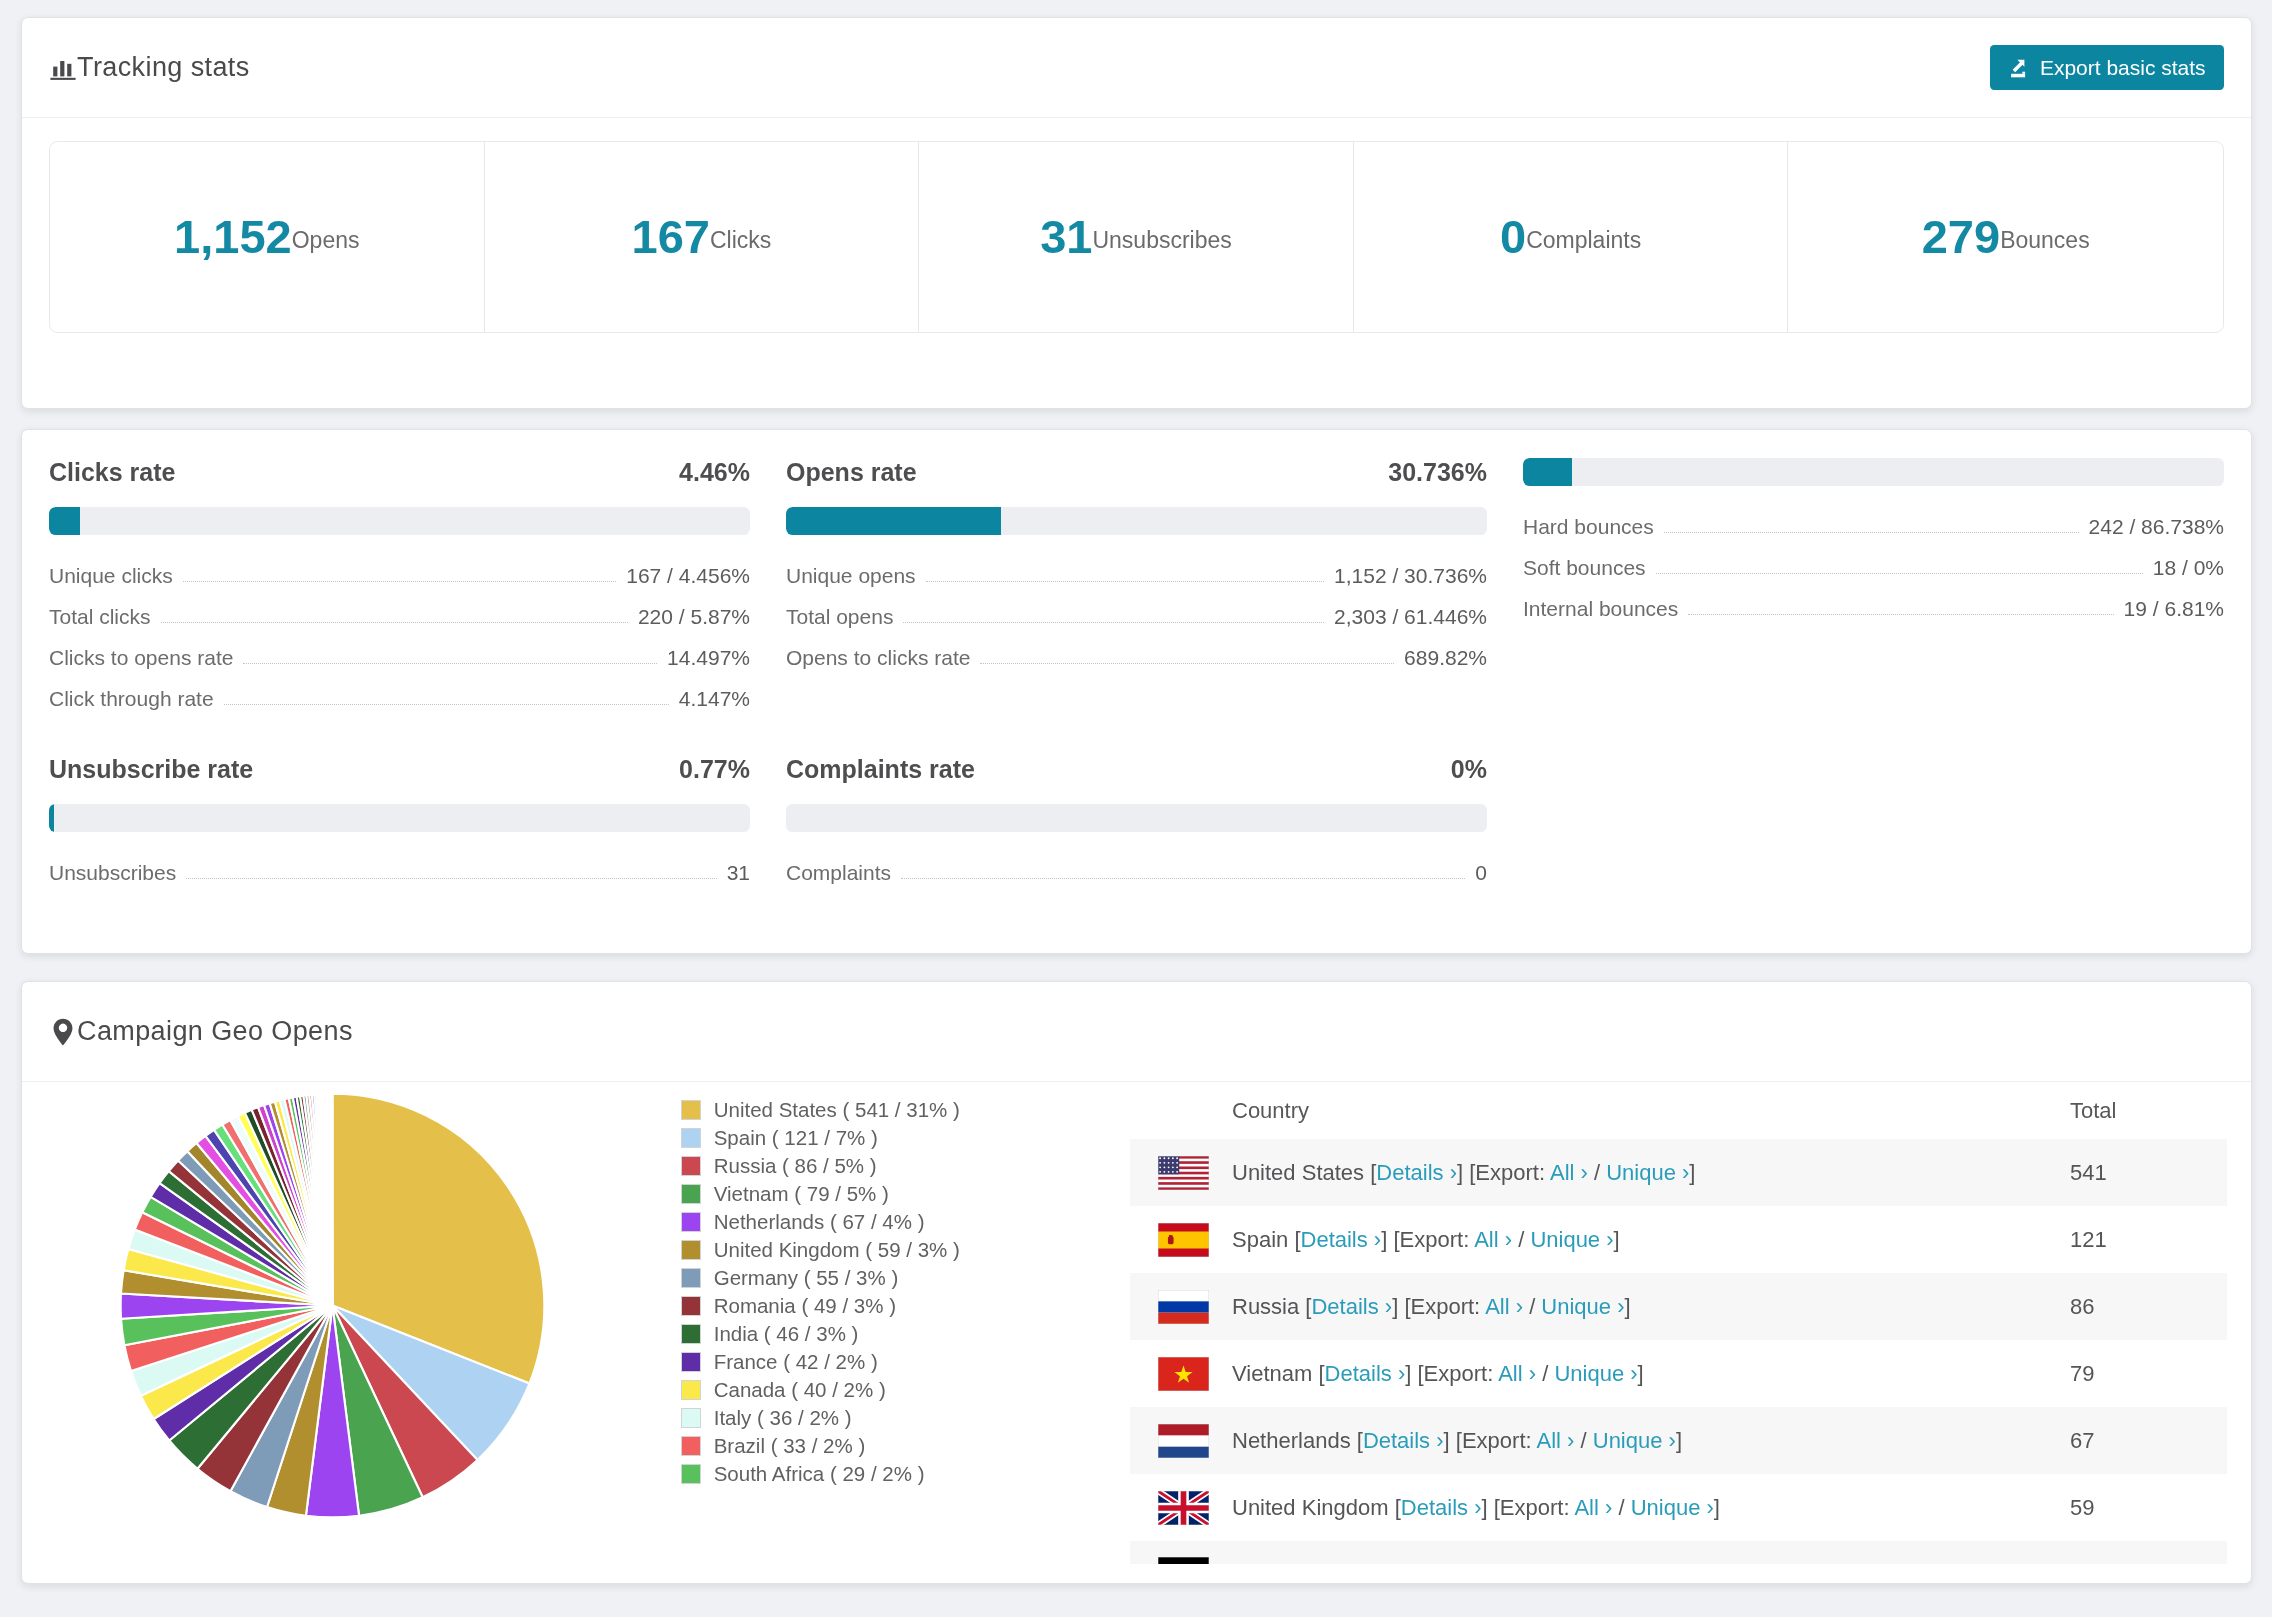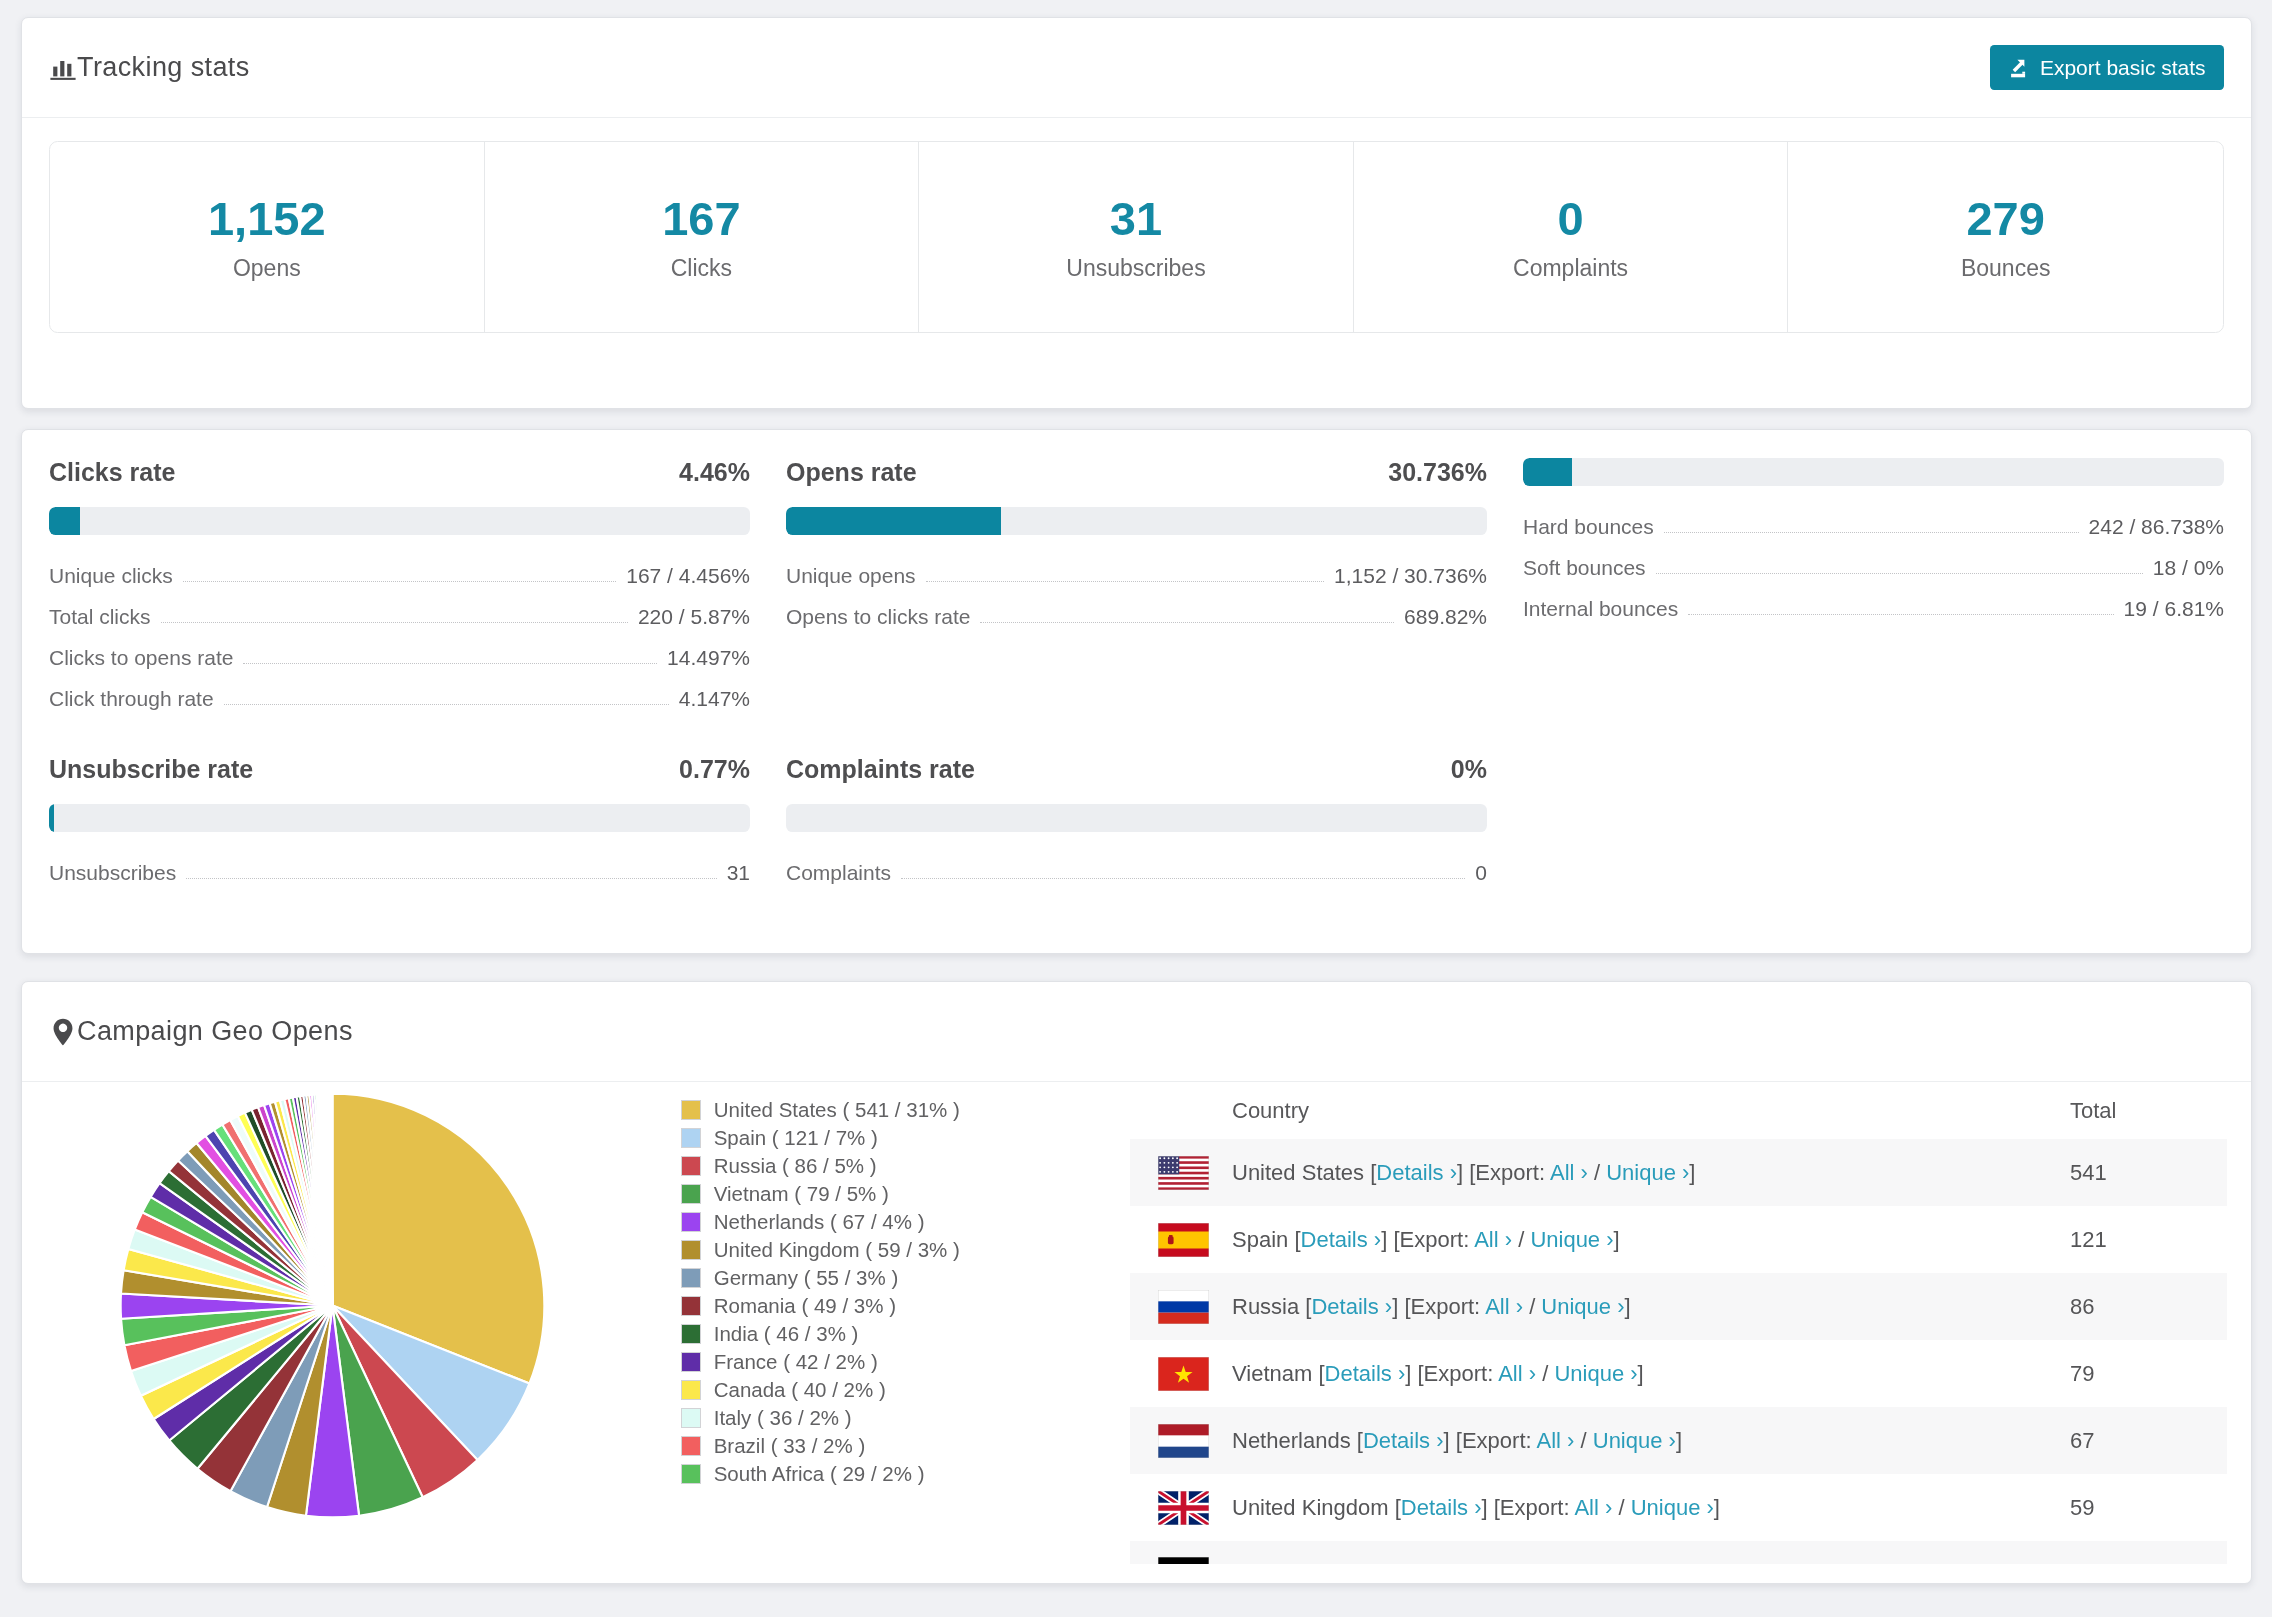--- a/index.html
+++ b/index.html
@@ -44,21 +44,21 @@
   }
 
   
   .stats-row {
     margin: 22.6px 27px 0;
     height: 192px;
     border: 1.4px solid #e6e8ea; border-radius: 8.5px;
     display: grid; grid-template-columns: repeat(5, 1fr);
   }
   .stat-cell {
-    display: flex; flex-direction: column;
+    display: flex; flex-direction: row;
     align-items: center; justify-content: center;
     border-right: 1.4px solid #e6e8ea;
   }
   .stat-cell:last-child { border-right: none; }
   .stat-value { font-size: 47px; font-weight: 700; color: #1489a4; }
   .stat-label { font-size: 23px; color: #6b6b6e; margin-top: 8.5px; }
 
   
   .rates-grid {
     padding: 28px 27px 0;
@@ -207,20 +207,25 @@
     <div class="rate-bar">
       <div class="rate-bar-fill" style="width: 30.736%;"></div>
     </div>
     <div class="rate-rows">
   <div class="metric-row">
     <span class="metric-label">Unique opens</span>
     <span class="metric-leader"></span>
     <span class="metric-value">1,152 / 30.736%</span>
   </div>
 
+  <div class="metric-row">
+    <span class="metric-label">Total opens</span>
+    <span class="metric-leader"></span>
+    <span class="metric-value">2,303 / 61.446%</span>
+  </div>
 
   <div class="metric-row">
     <span class="metric-label">Opens to clicks rate</span>
     <span class="metric-leader"></span>
     <span class="metric-value">689.82%</span>
   </div>
 </div>
   </div>
 
   <div class="rate-block">

